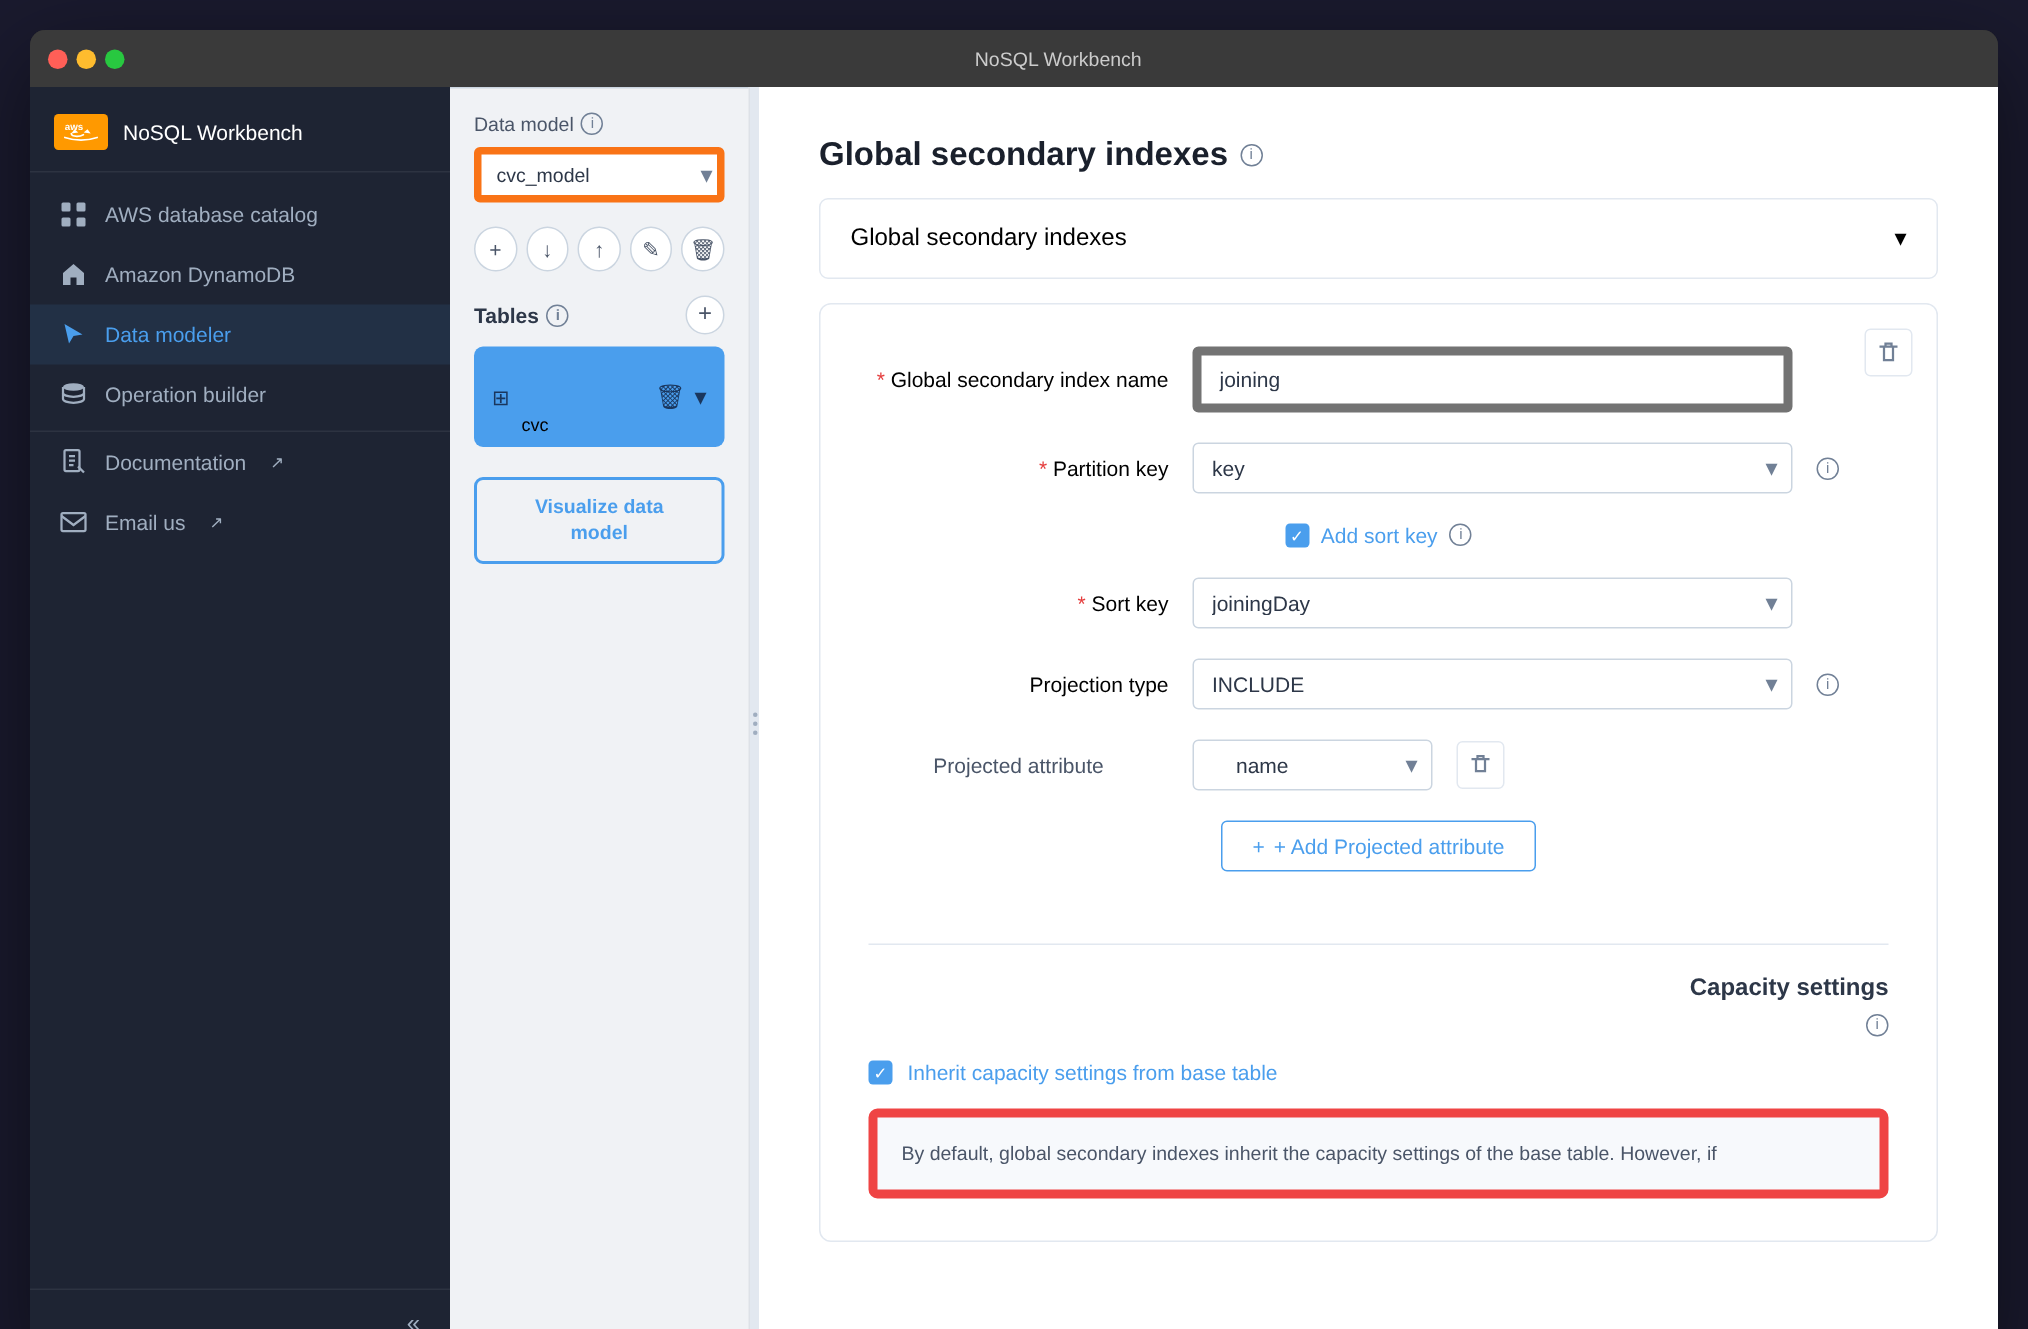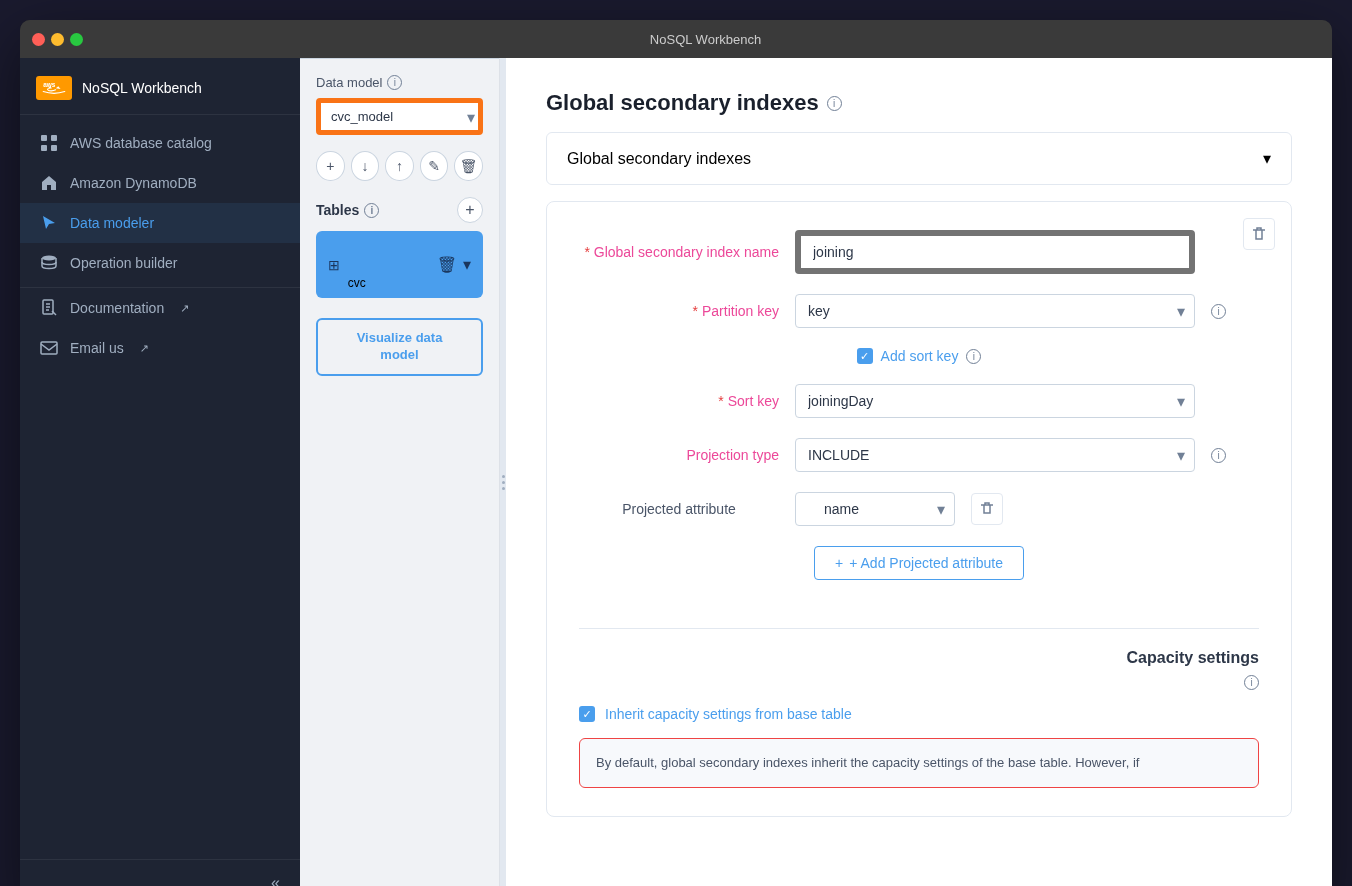--- a/index.html
+++ b/index.html
@@ -328,21 +328,21 @@
       color: #718096;
     }
     .form-row {
       display: flex;
       align-items: center;
       margin-bottom: 20px;
       gap: 16px;
     }
     .form-label {
       font-size: 14px;
-      color: #ec4899;
+      color: #000000;
       min-width: 200px;
       text-align: right;
     }
     .form-label.required::before {
       content: '* ';
       color: #e53e3e;
     }
     .form-input {
       flex: 1;
       max-width: 400px;
@@ -373,21 +373,21 @@
       border: 1px solid #cbd5e0;
       border-radius: 4px;
       font-size: 14px;
       color: #2d3748;
       background: #fff;
       appearance: none;
       cursor: pointer;
     }
     .add-sort-key-row {
       display: flex;
-      align-items: flex-end;
+      align-items: flex-start;
       justify-content: center;
       margin-bottom: 20px;
       gap: 8px;
     }
     .checkbox-blue {
       width: 16px; height: 16px;
       background: #4a9eed;
       border-radius: 3px;
       display: flex;
       align-items: center;
@@ -488,21 +488,21 @@
       align-items: center;
       gap: 10px;
       margin-bottom: 16px;
     }
     .inherit-label {
       color: #4a9eed;
       font-size: 14px;
     }
     .note-box {
       background: #f7f9fc;
-      border: 1px solid #ef4444;
+      border: 6px solid #ef4444;
       border-radius: 6px;
       padding: 14px 16px;
       font-size: 13px;
       color: #4a5568;
       line-height: 1.5;
     }
   </style>
 </head>
 <body>
 

